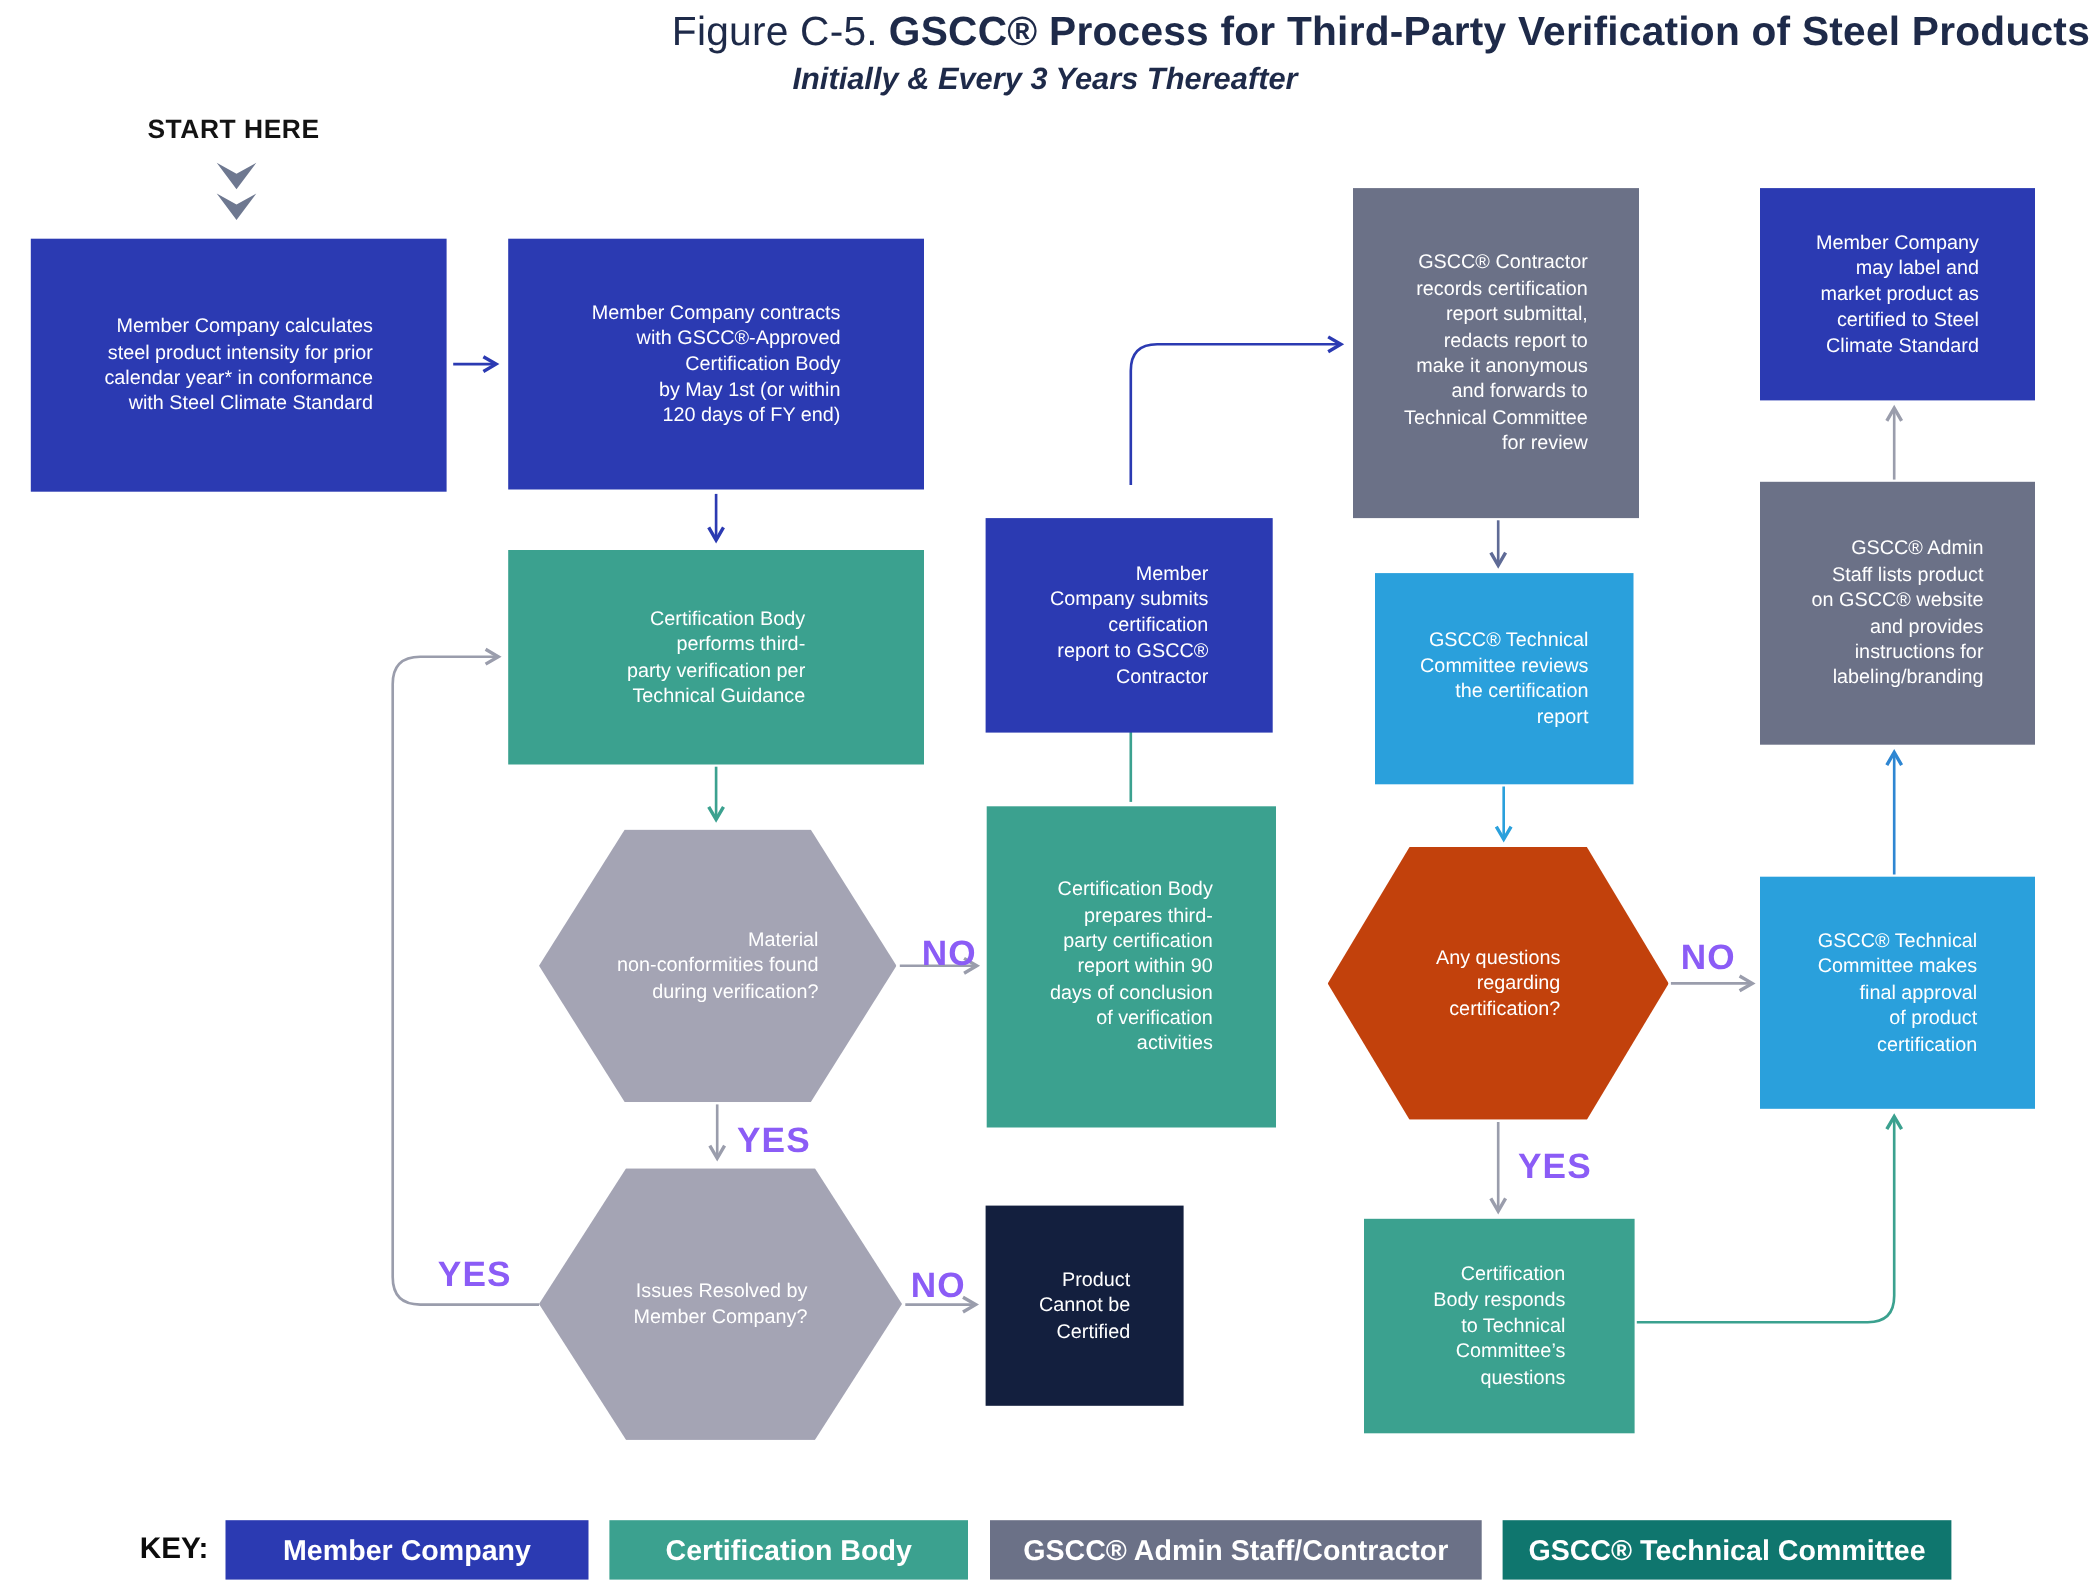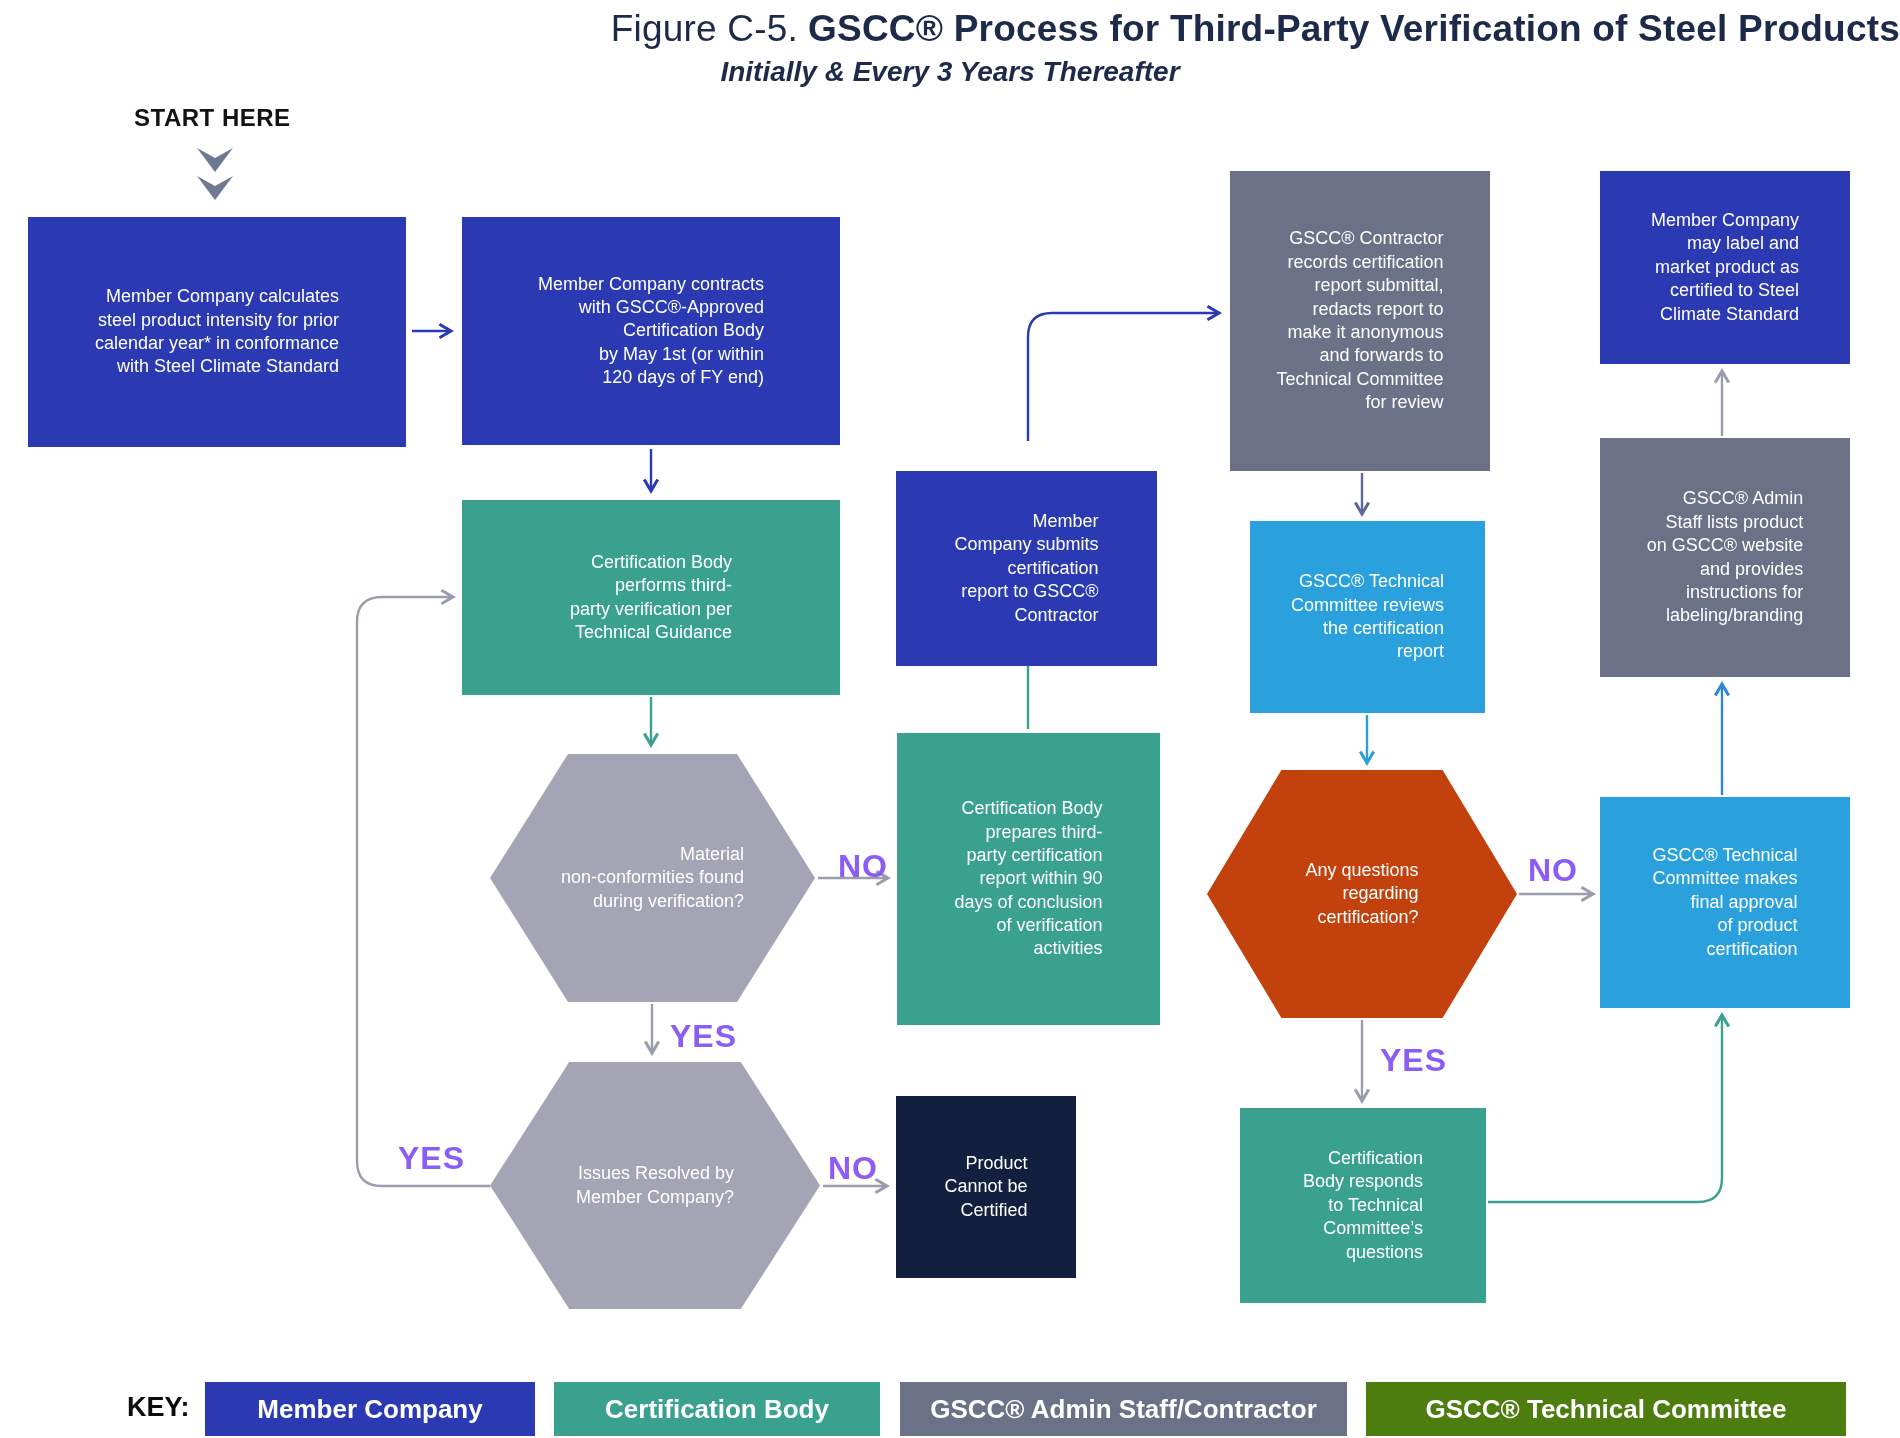--- a/index.html
+++ b/index.html
@@ -202,17 +202,17 @@
   <div class="legend-key">KEY:</div>
   <div class="legend-item" style="left: 205px; width: 330px; background-color: rgb(43, 58, 178);">
     <span>Member Company</span>
     </div>
   <div class="legend-item" style="left: 554px; width: 326px; background-color: rgb(59, 161, 143);">
     <span>Certification Body</span>
     </div>
   <div class="legend-item" style="left: 900px; width: 447px; background-color: rgb(107, 113, 135);">
     <span>GSCC® Admin Staff/Contractor</span>
     </div>
-  <div class="legend-item" style="left: 1366px; width: 480px; background-color: #4d7c0f;">
+  <div class="legend-item" style="left: 1366px; width: 408px; background-color: #0f766e;">
     <span>GSCC® Technical Committee</span>
     </div>
 
 </div>
 
 </body></html>

